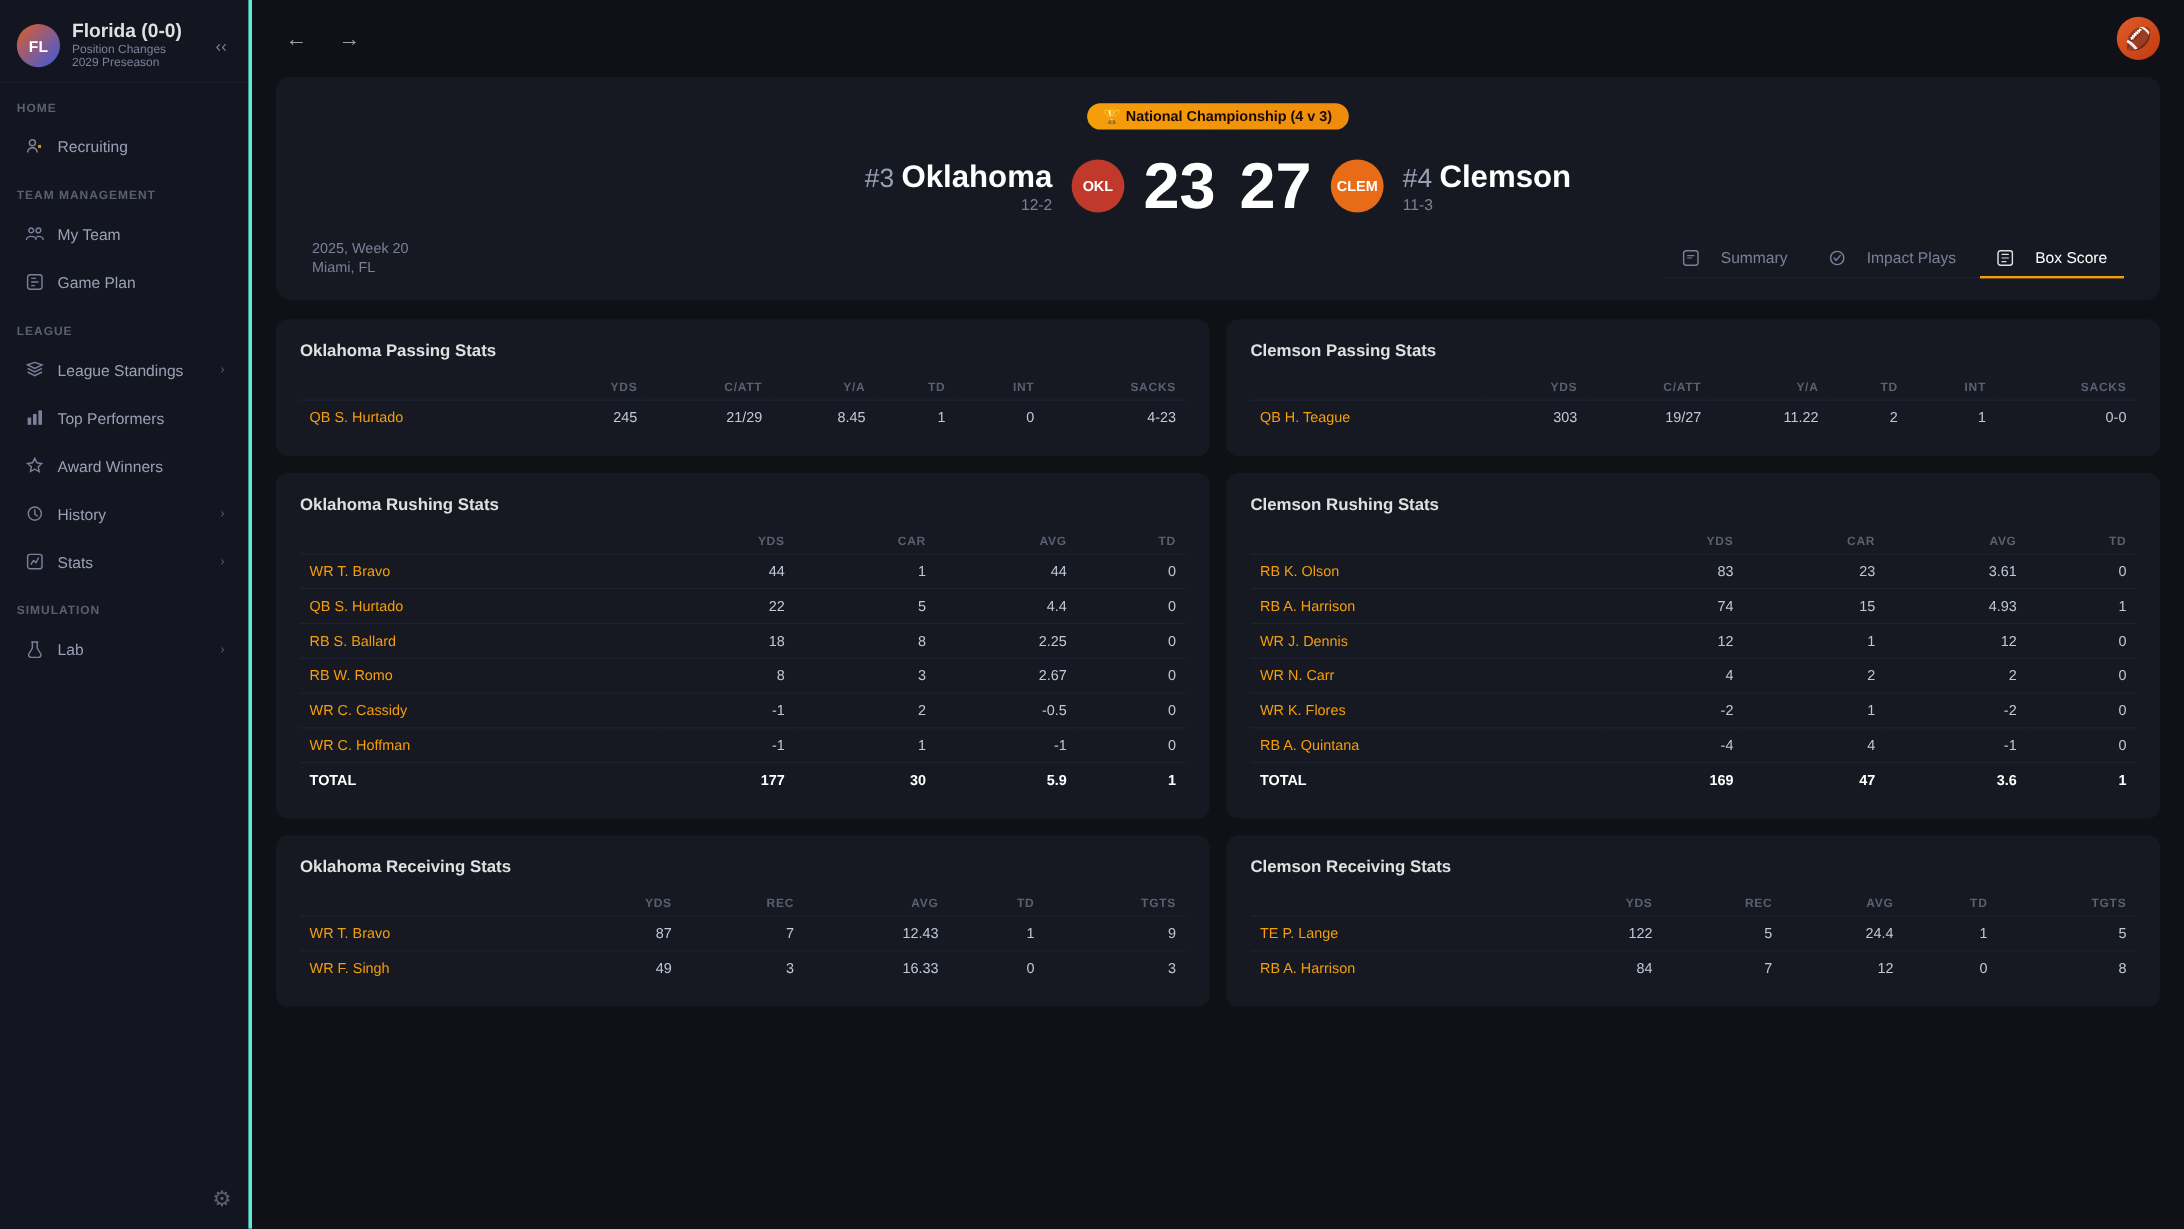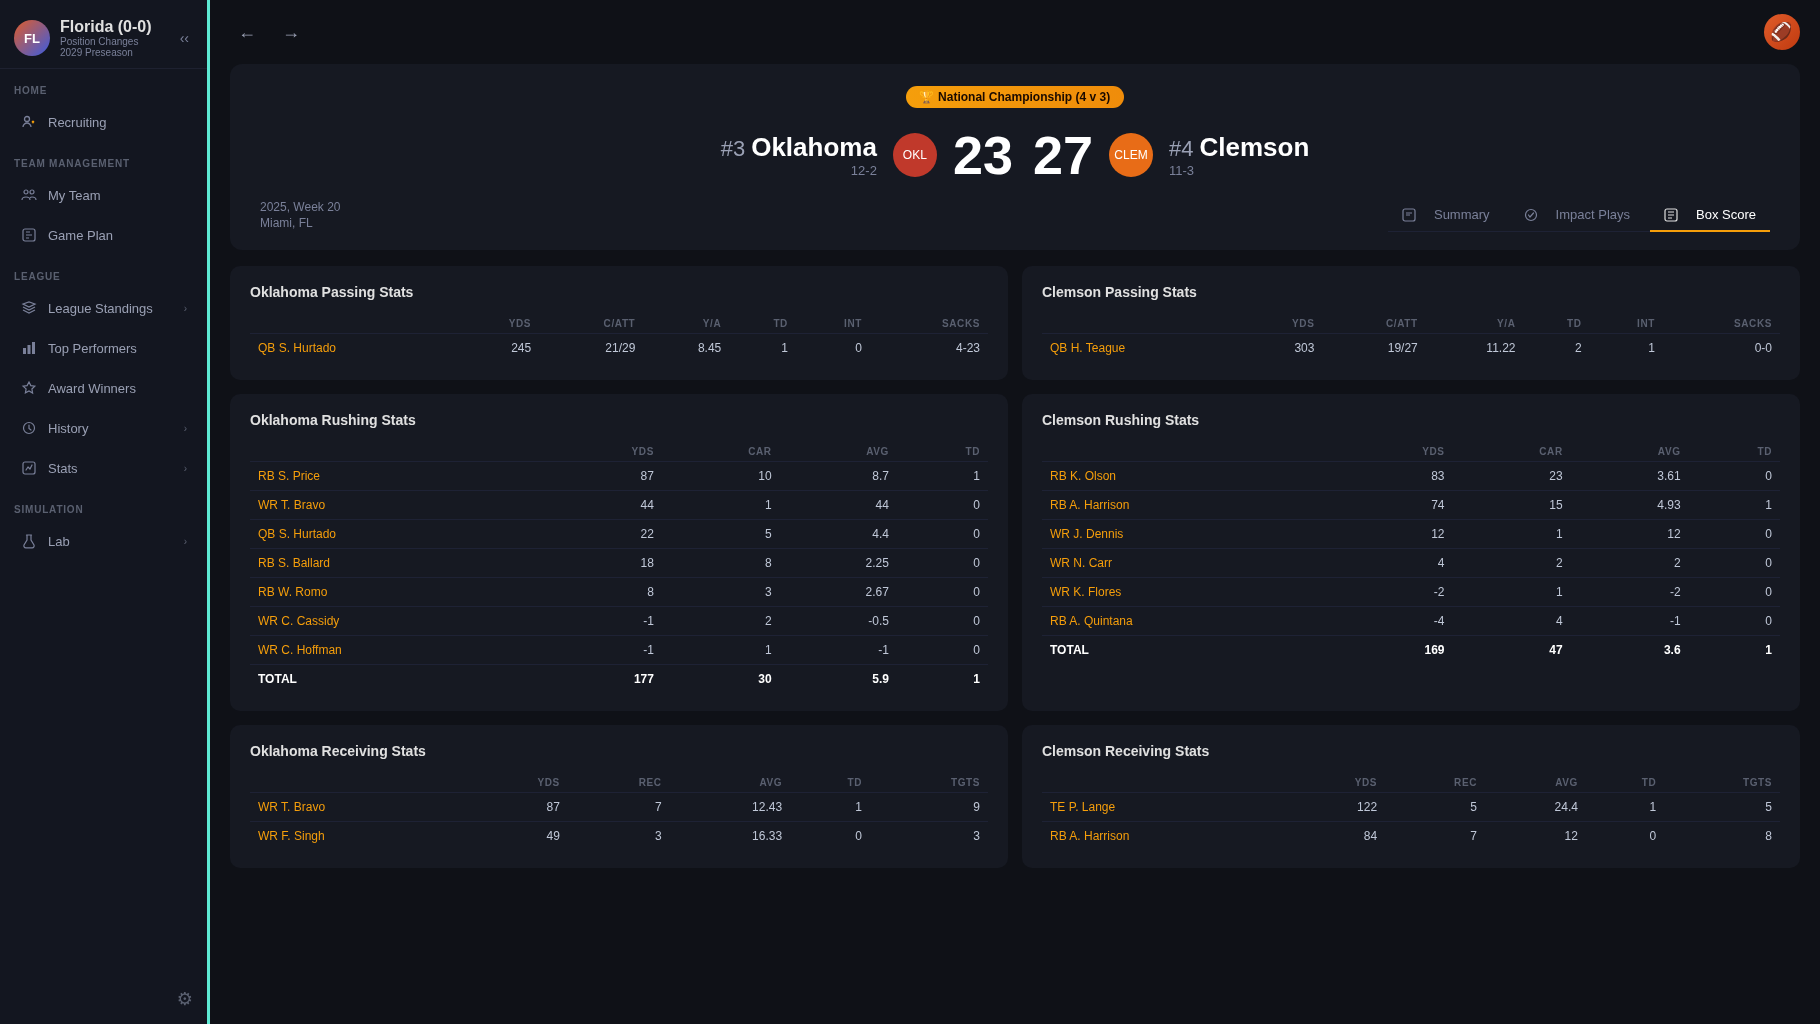--- a/index.html
+++ b/index.html
@@ -117,21 +117,21 @@
       display: flex; align-items: center; gap: 6px;
     }
     .game-score-row {
       display: flex; align-items: center; justify-content: center; gap: 16px;
     }
     .team-name-side { display: flex; flex-direction: column; align-items: flex-end; }
     .team-name-side.right { align-items: flex-start; }
     .team-logo {
       width: 44px; height: 44px; border-radius: 50%;
       display: flex; align-items: center; justify-content: center;
-      font-size: 12px; font-weight: 400; color: #fff;
+      font-size: 12px; font-weight: 700; color: #fff;
     }
     .logo-okl { background: #c0392b; }
     .logo-clem { background: #e86c17; }
     .score-display { display: flex; align-items: center; gap: 10px; }
     .score-num { font-size: 54px; font-weight: 800; color: #fff; }
     .score-dash { font-size: 30px; color: #5a6070; font-weight: 300; }
 
     .game-meta {
       display: flex; flex-direction: column; align-items: flex-start;
       margin-top: 14px;
@@ -467,27 +467,20 @@
           <tr>
             <th></th>
             <th>YDS</th>
             <th>CAR</th>
             <th>AVG</th>
             <th>TD</th>
           </tr>
         </thead>
         <tbody>
           <tr>
-            <td><span class="player-link">RB S. Price</span></td>
-            <td>87</td>
-              <td>10</td>
-              <td>8.7</td>
-              <td>1</td>
-          </tr>
-          <tr>
             <td><span class="player-link">WR T. Bravo</span></td>
             <td>44</td>
               <td>1</td>
               <td>44</td>
               <td>0</td>
           </tr>
           <tr>
             <td><span class="player-link">QB S. Hurtado</span></td>
             <td>22</td>
               <td>5</td>

